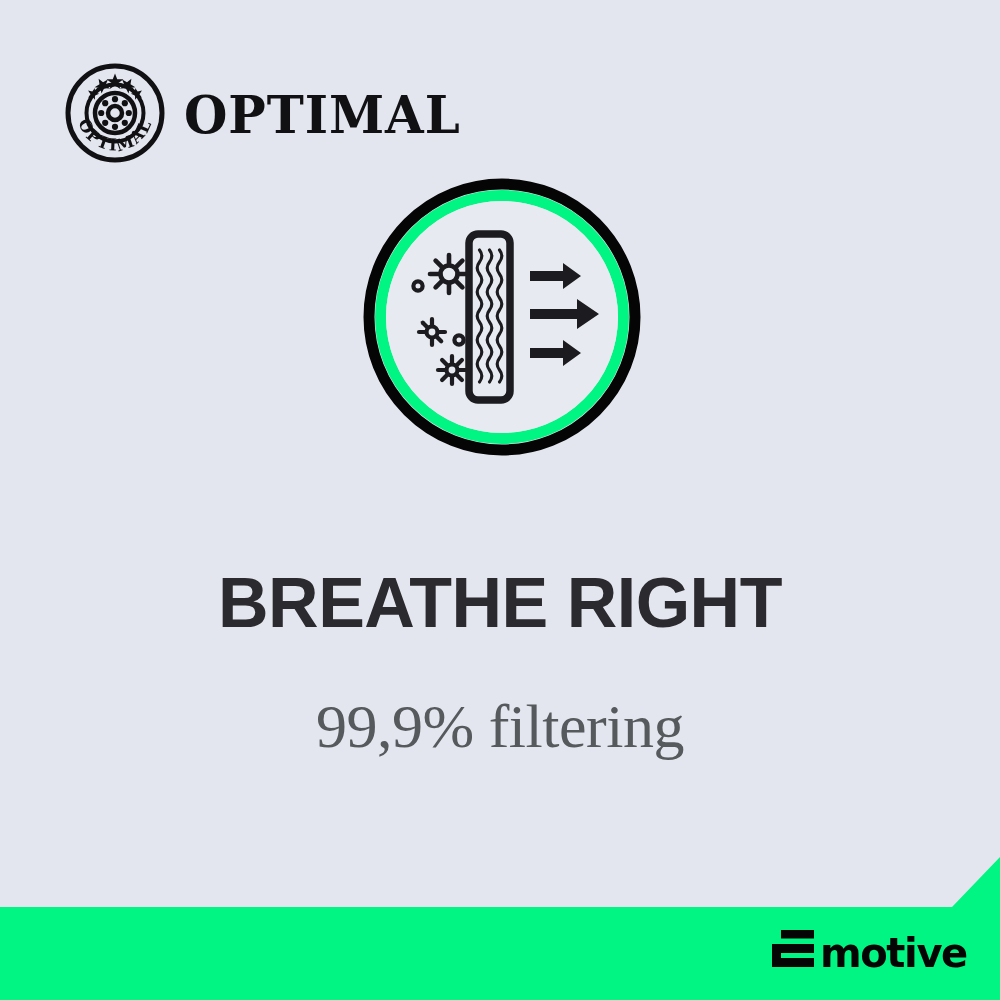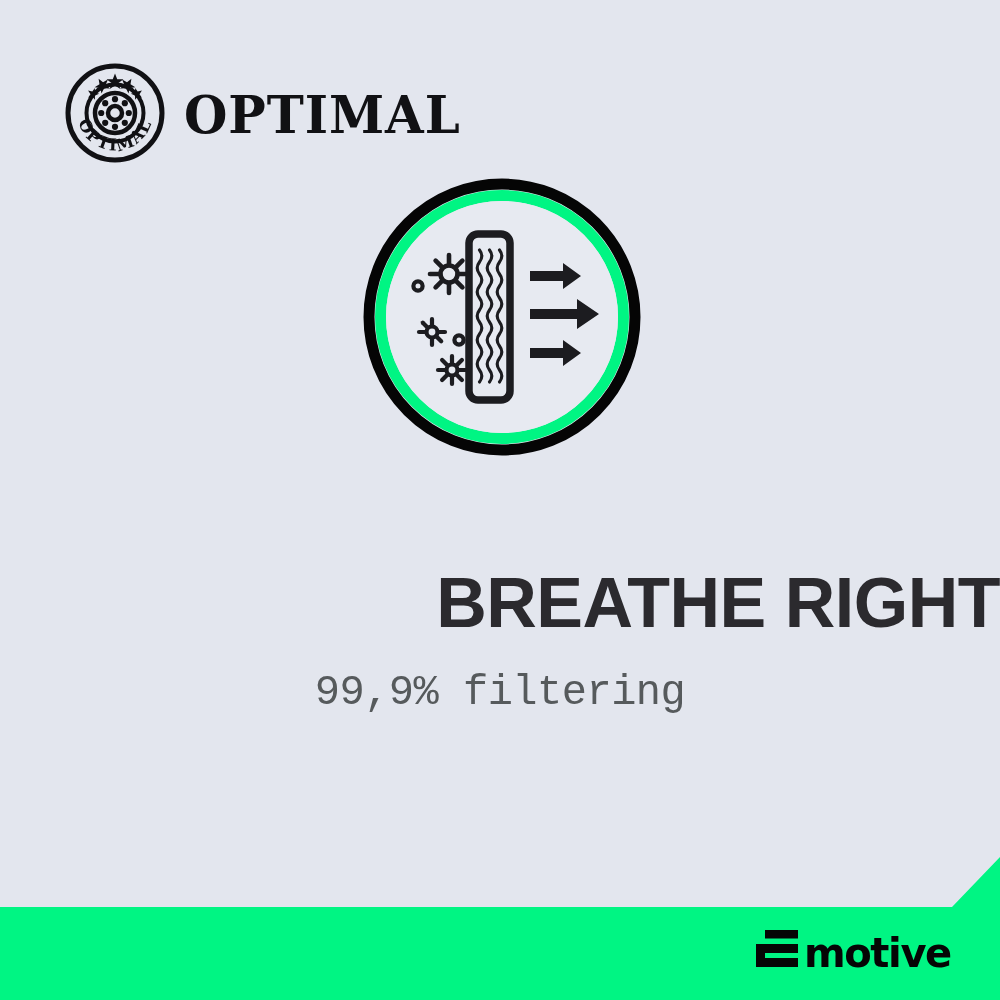--- a/index.html
+++ b/index.html
@@ -57,56 +57,56 @@
     height: 278px;
   }
   .feature-icon svg { display: block; }
 
   
   .headline {
     position: absolute;
     left: 0;
     top: 521px;
     width: 1000px;
-    text-align: right;
+    text-align: center;
     font-family: "Liberation Sans", sans-serif;
     font-weight: bold;
     font-size: 70px;
     letter-spacing: -0.5px;
     color: #2b2a2e;
     line-height: 1;
   }
   .subhead {
     position: absolute;
     left: 0;
     top: 624px;
     width: 1000px;
     text-align: center;
-    font-family: Liberation Mono, monospace;
+    font-family: Liberation Serif, serif;
     font-weight: 300;
-    font-size: 42px;
+    font-size: 62px;
     line-height: 1.32;
     color: #565a5c;
     letter-spacing: -0.5px;
   }
   .subhead span { display: block; }
 
   
   .footer-band {
     position: absolute;
     left: 0;
     top: 855px;
     width: 1000px;
     height: 145px;
     background: #00f583;
     clip-path: polygon(0 52px, 952px 52px, 1000px 2px, 1000px 145px, 0 145px);
   }
   .footer-logo {
     position: absolute;
-    right: 48px;
+    right: 32px;
     bottom: 24px;
     width: 196px;
     height: 48px;
   }
   .footer-logo svg { display: block; }
 </style>
 </head>
 <body>
 
 <div id="poster">

